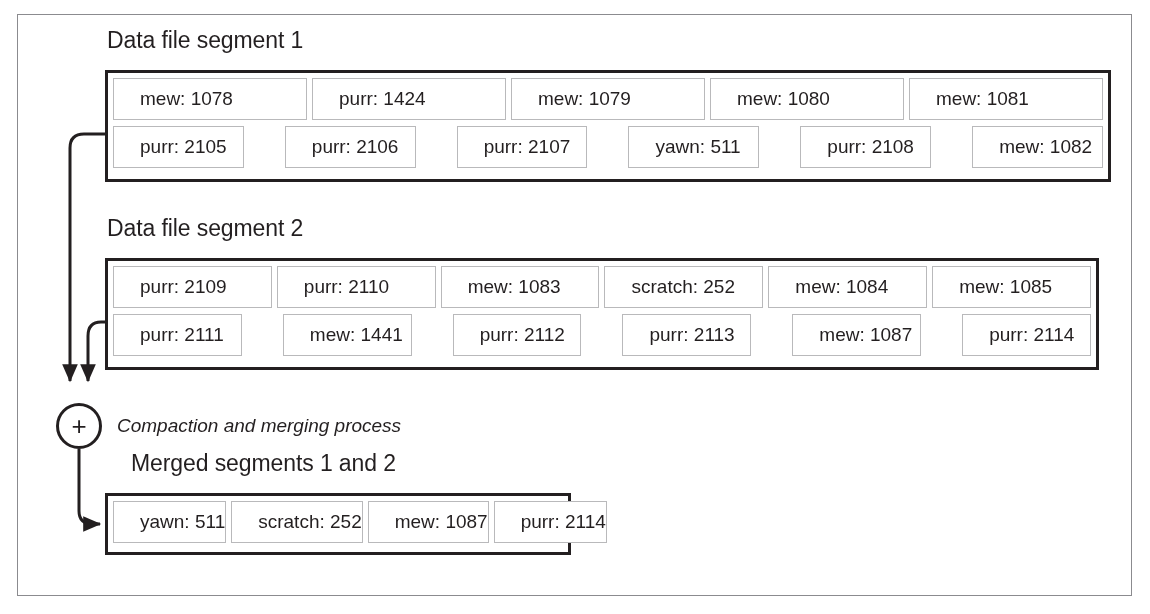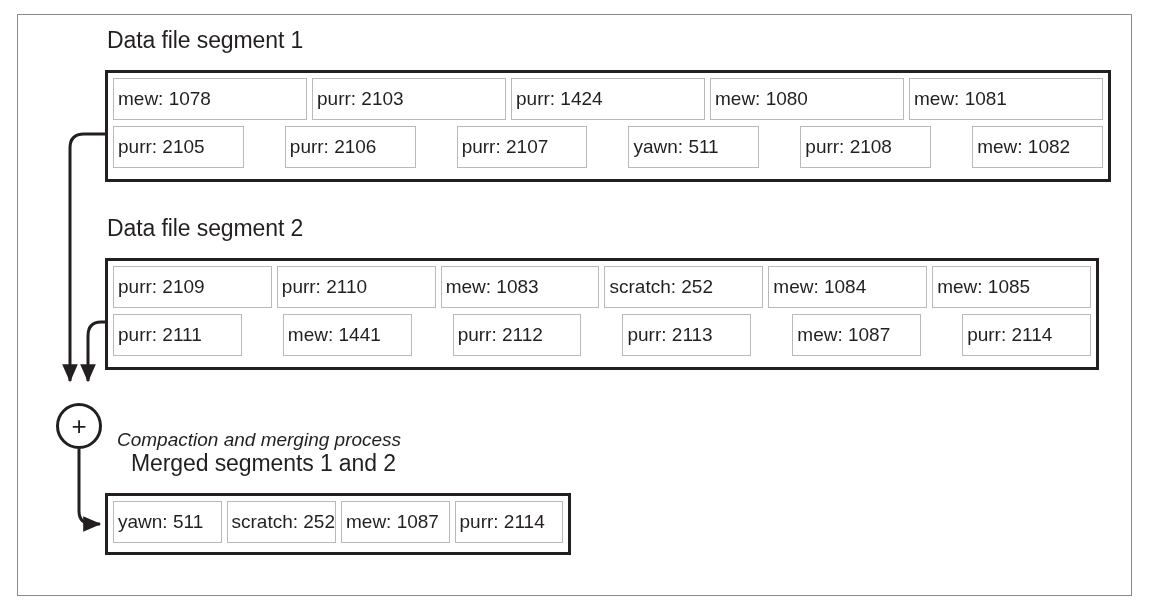--- a/index.html
+++ b/index.html
@@ -70,21 +70,21 @@
     margin-top: 6px;
     gap: 36px;
   }
 
   .cell {
     flex: 1 1 0;
     border: 1.5px solid #b9b9bb;
     box-sizing: border-box;
     display: flex;
     align-items: center;
-    padding-left: 4px;
+    padding-left: 26px;
     font-size: 19px;
     color: #231f20;
     background: #ffffff;
     white-space: nowrap;
   }
   .cell + .cell {
     margin-left: 5px;
   }
 
   
@@ -131,22 +131,22 @@
     <path d="M105,322 L101,322 Q88,322 88,336 L88,381" fill="none" stroke="#231f20" stroke-width="3" marker-end="url(#arrowhead)"></path>
 
     <path d="M79,449 L79,511 Q79,524 93,524 L100,524" fill="none" stroke="#231f20" stroke-width="3" marker-end="url(#arrowhead)"></path>
   </svg>
 
   <div class="section-title" style="left:107px; top:27px;">Data file segment 1</div>
 
   <div class="segment-box" style="left:105px; top:70px; width:1006px; height:112px;">
     <div class="seg-row">
       <div class="cell">mew: 1078</div>
-      <div class="cell">purr: 2103</div>
       <div class="cell">purr: 1424</div>
+      <div class="cell">mew: 1079</div>
       <div class="cell">mew: 1080</div>
       <div class="cell">mew: 1081</div>
     </div>
     <div class="seg-row">
       <div class="cell">purr: 2105</div>
       <div class="cell">purr: 2106</div>
       <div class="cell">purr: 2107</div>
       <div class="cell">yawn: 511</div>
       <div class="cell">purr: 2108</div>
       <div class="cell">mew: 1082</div>
@@ -171,21 +171,21 @@
       <div class="cell">purr: 2113</div>
       <div class="cell">mew: 1087</div>
       <div class="cell">purr: 2114</div>
     </div>
   </div>
 
   <div class="merge-node" style="left:56px; top:403px;">
     <span>+</span>
   </div>
 
-  <div class="process-caption" style="left:117px; top:429px;text-align:center;">Compaction and merging process</div>
+  <div class="process-caption" style="left:117px; top:415px;text-align:center;">Compaction and merging process</div>
 
   <div class="section-title" style="left:107px; top:450px;margin-left:24px;">Merged segments 1 and 2</div>
 
   <div class="segment-box" style="left:105px; top:493px; width:466px; height:62px;">
     <div class="seg-row">
       <div class="cell">yawn: 511</div>
       <div class="cell">scratch: 252</div>
       <div class="cell">mew: 1087</div>
       <div class="cell">purr: 2114</div>
     </div>

